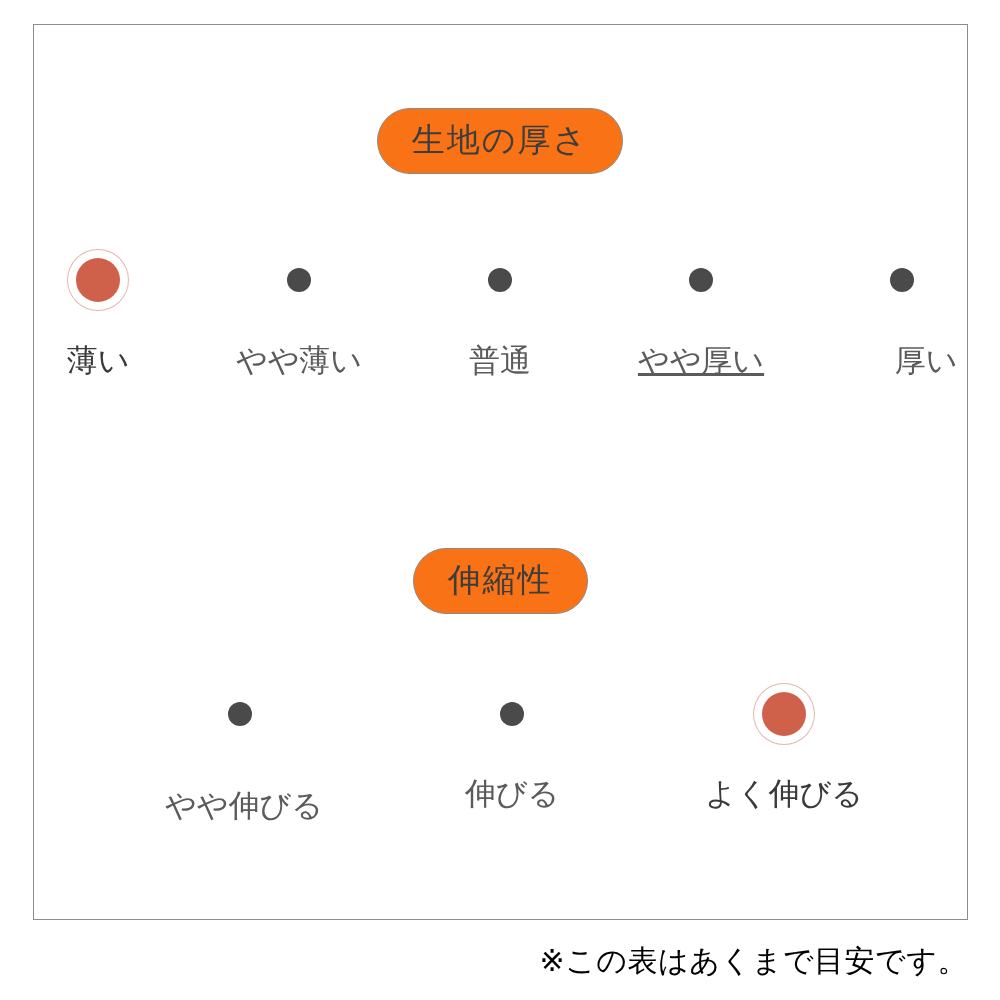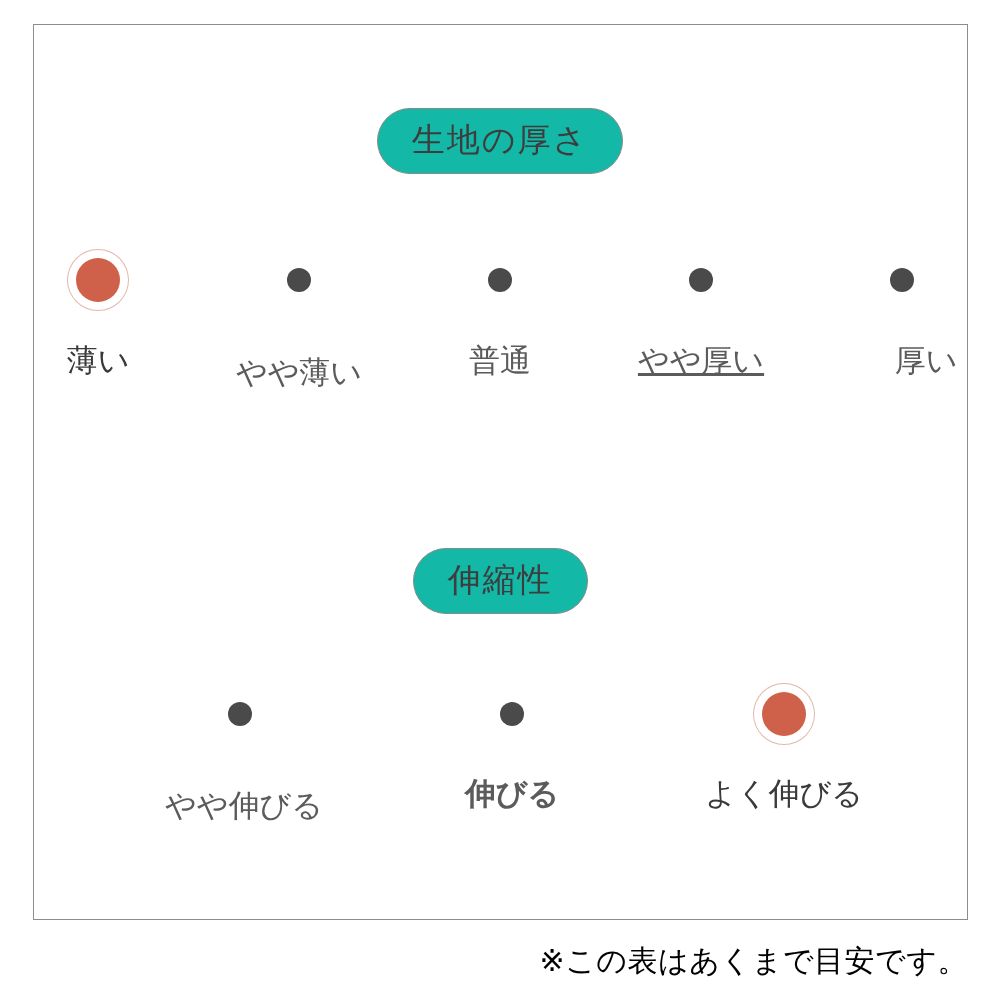--- a/index.html
+++ b/index.html
@@ -31,21 +31,21 @@
   .pill-row {
     position: absolute;
     left: 0;
     width: 100%;
     display: flex;
     justify-content: center;
   }
   .pill {
     border: 1.6px solid #8a8a8a;
     border-radius: 999px;
-    background: #14b8a6;
+    background: #f97316;
     color: #3d3d3d;
     font-size: 33px;
     line-height: 1;
     letter-spacing: 2px;
     padding: 14px 34px 17px 34px;
     white-space: nowrap;
   }
 
   
   .scale {
@@ -117,35 +117,35 @@
 <div class="scale" id="scale-0" style="left:98px; top:256px; width:804px; height:48px;">
   <div class="track"></div>
 <div class="node selected" style="left: 0%;"></div>
     <div class="node" style="left: 25%;"></div>
     <div class="node" style="left: 50%;"></div>
     <div class="node" style="left: 75%;"></div>
     <div class="node" style="left: 100%;"></div>
   </div>
 <div class="labels" id="labels-0" style="top:345px;">
     <div class="label selected" style="left: 98px;">薄い</div>
-    <div class="label" style="left: 299px; margin-top: 12px;">やや薄い</div>
+    <div class="label" style="left: 299px;">やや薄い</div>
     <div class="label" style="left: 500px;">普通</div>
     <div class="label" style="left: 701px; text-decoration: underline;">やや厚い</div>
     <div class="label" style="left: 926px;">厚い</div>
   </div>
 
 <div class="pill-row" style="top:548px;text-align:center;">
   <div class="pill">伸縮性</div>
 </div>
 
 <div class="scale" id="scale-1" style="left:240px; top:690px; width:544px; height:48px;">
   <div class="track"></div>
 <div class="node" style="left: 0%;"></div>
     <div class="node" style="left: 50%;"></div>
     <div class="node selected" style="left: 100%;"></div>
   </div>
 <div class="labels" id="labels-1" style="top:778px;">
     <div class="label" style="left: 244px; margin-top: 12px;">やや伸びる</div>
-    <div class="label" style="left: 512px; font-weight: bold;">伸びる</div>
+    <div class="label" style="left: 512px;">伸びる</div>
     <div class="label selected" style="left: 784px; text-align: right;">よく伸びる</div>
   </div>
 
 <div class="footnote">※この表はあくまで目安です。</div>
 
 </body></html>

